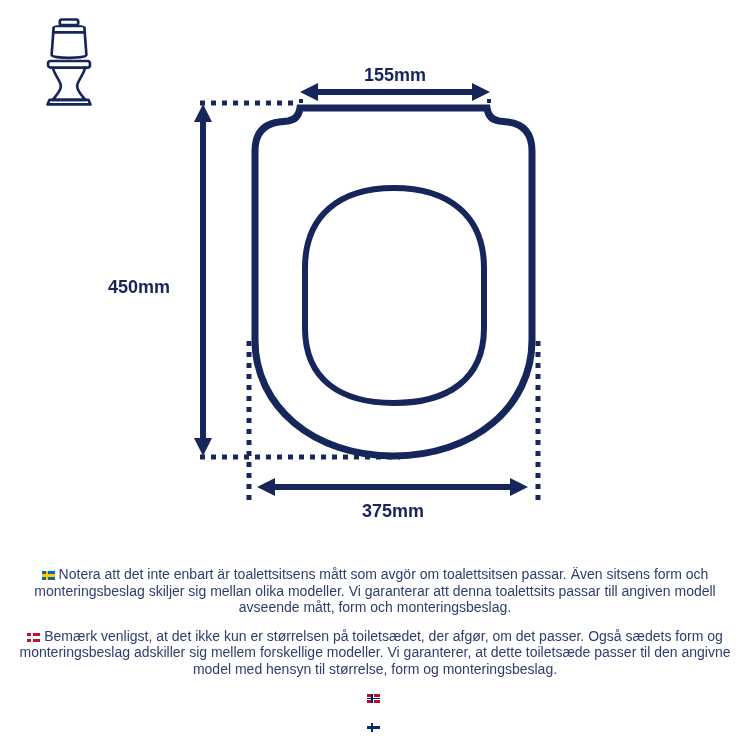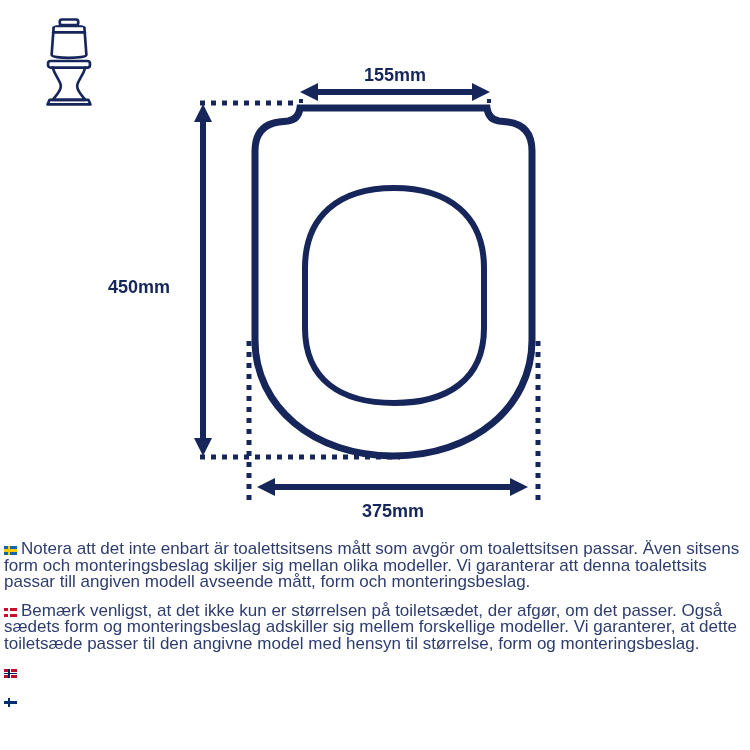--- a/index.html
+++ b/index.html
@@ -24,24 +24,24 @@
   }
   .dim-label{
     font-family:"Liberation Sans", sans-serif;
     font-weight:bold;
     font-size:18px;
     fill:#16265a;
   }
 
   
   .notes{
-    position:absolute;left:4px;right:4px;top:541px;
-    text-align:left;
+    position:absolute;left:4px;right:4px;top:566px;
+    text-align:center;
     color:#2e3d6e;
-    font-size:17px;
+    font-size:14px;
     line-height:16.5px;
   }
   .note{margin:0 0 12px 0;}
   .flag{
     display:inline-block;
     width:13px;height:9px;
     margin-right:4px;
     vertical-align:-1px;
   }
   .flag-se{

